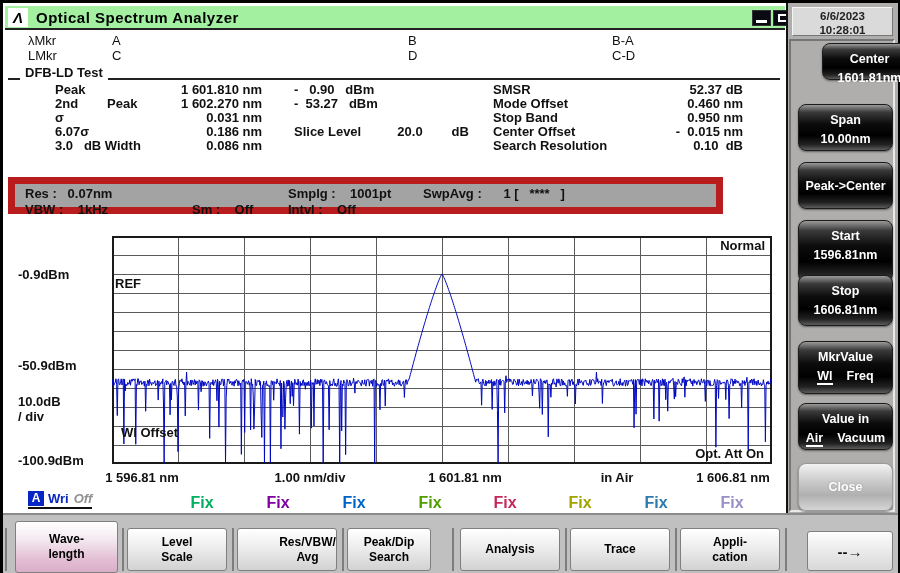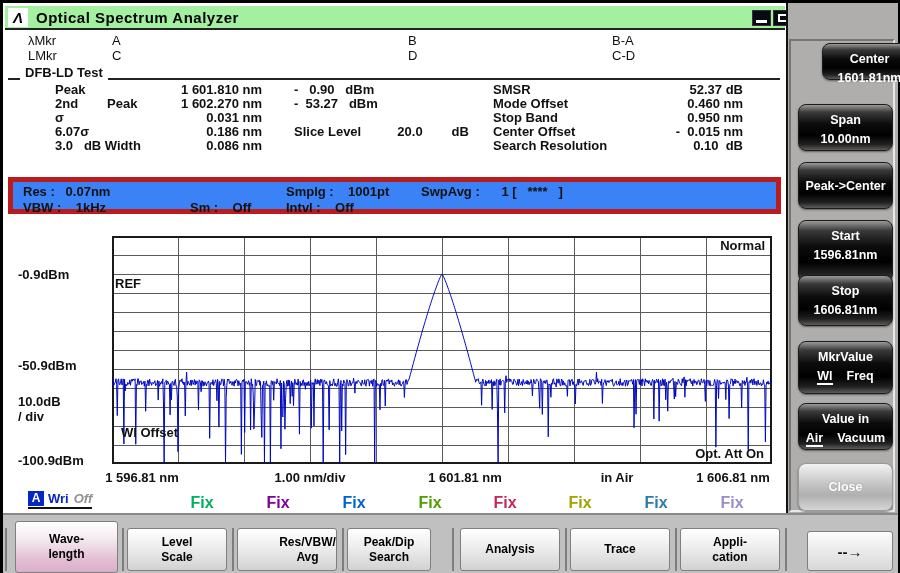--- a/index.html
+++ b/index.html
@@ -34,21 +34,21 @@
   
   .mrow { left:0; width:783px; height:14px; }
   .mrow span { position:absolute; font-size:13px; font-weight:bold; color:#111; white-space:pre; }
   .mlabel { left:55px; }
   .mv1 { left:100px; width:162px; text-align:right; }
   .mv2 { left:294px; }
   .rlabel { left:493px; }
   .rval { left:583px; width:160px; text-align:right; }
 
   
-  #settings-box { left:8px; top:177px; width:773px; height:37px; border:5px solid #b91c1c; background:#3b82f6; }
+  #settings-box { left:8px; top:177px; width:715px; height:37px; border:7px solid #b91c1c; background:#a3a3a3; }
   #settings-box span { position:absolute; font-size:13px; font-weight:bold; color:#111; white-space:pre; }
   .set-r1 { top:2px; } .set-r2 { top:18px; }
   .set-x1 { left:10px; } .set-x2 { left:273px; } .set-x3 { left:408px; } .set-x4 { left:177px; }
 
   
   .ylab { left:18px; font-size:13px; font-weight:bold; color:#111; }
   .xlab { top:470px; width:130px; text-align:center; font-size:13px; font-weight:bold; color:#111; }
 
   
   #plot { left:112px; top:236px; width:660px; height:228px; background:#fff; }
@@ -227,20 +227,24 @@
       <div class="fix" style="left: 256px; color: rgb(125, 0, 160);">Fix</div>
       <div class="fix" style="left: 332px; color: rgb(0, 99, 200);">Fix</div>
       <div class="fix" style="left: 408px; color: rgb(79, 158, 0);">Fix</div>
       <div class="fix" style="left: 483px; color: rgb(197, 39, 89);">Fix</div>
       <div class="fix" style="left: 558px; color: rgb(163, 163, 0);">Fix</div>
       <div class="fix" style="left: 634px; color: rgb(46, 121, 173);">Fix</div>
       <div class="fix" style="left: 710px; color: rgb(152, 143, 201);">Fix</div>
     </div>
 
   <div id="sidebar" class="abs"></div>
+  <div id="clock-box" class="abs">
+    <div>6/6/2023</div>
+    <div>10:28:01</div>
+  </div>
   <div id="softkey-panel" class="abs"></div>
   <div id="softkeys">
       <div class="skey dark" style="top: 43px; height: 37px; margin-left: 24px;">
         <div class="l1">Center</div>
         <div class="l2">1601.81nm</div>
       </div>
       <div class="skey dark" style="top: 104px; height: 47px;">
         <div class="l1">Span</div>
         <div class="l2">10.00nm</div>
       </div>

